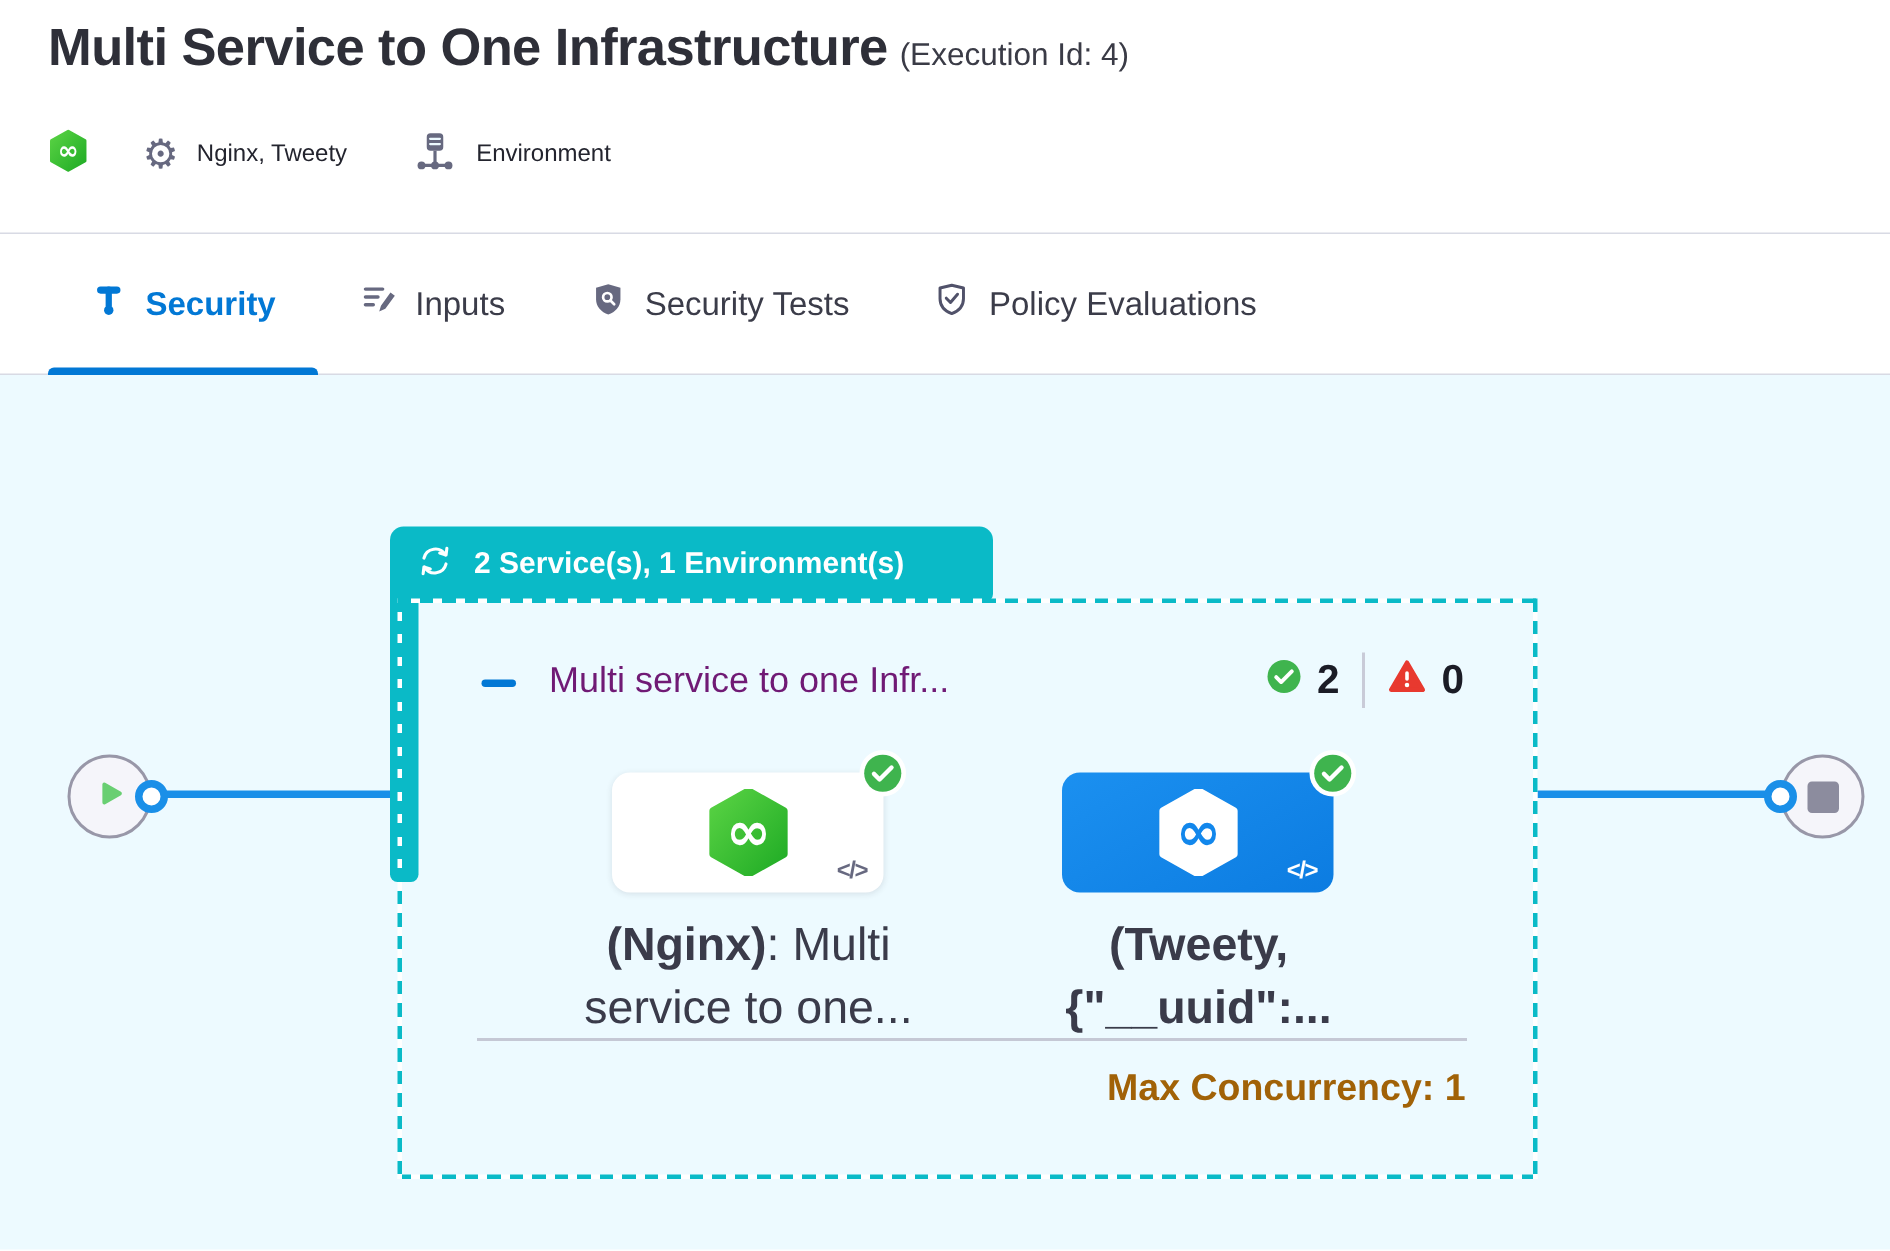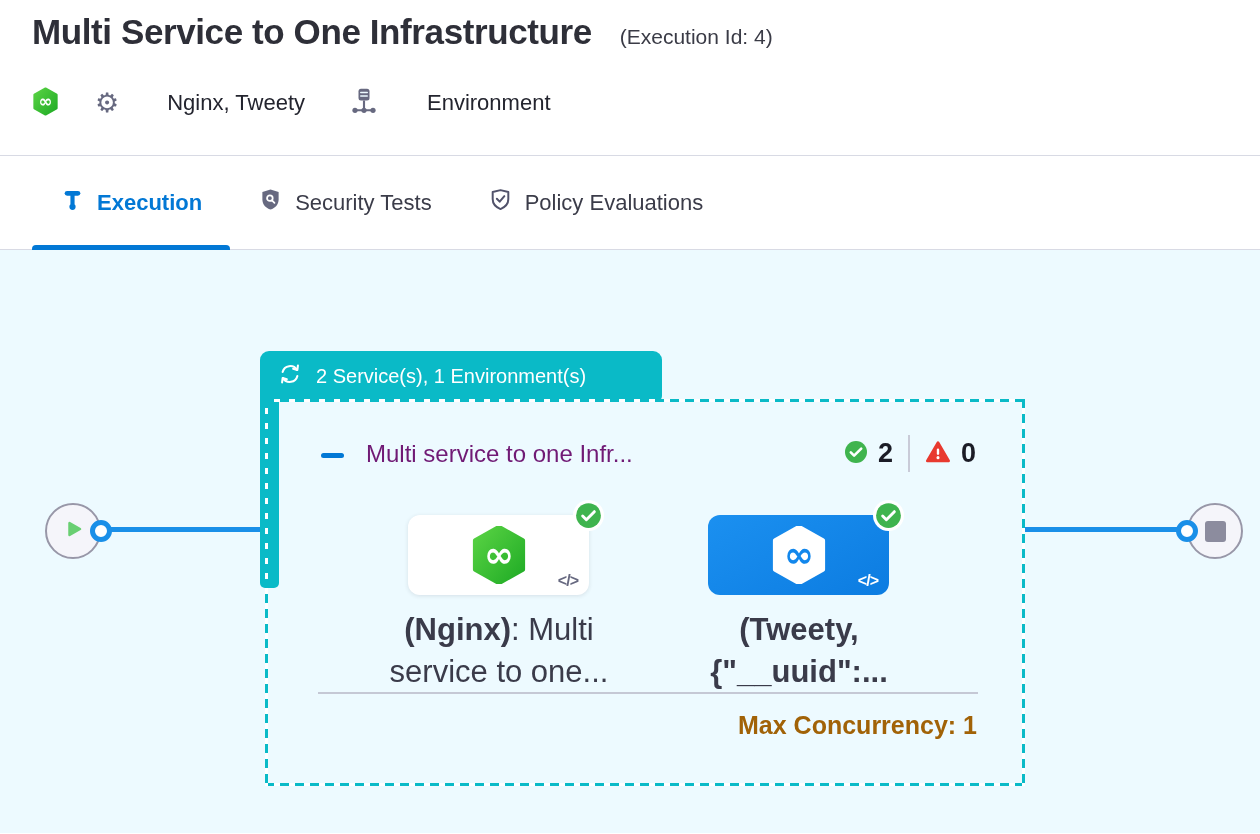--- a/index.html
+++ b/index.html
@@ -2,25 +2,25 @@
 <html><head>
 <meta charset="utf-8">
 <style>
   html,body{margin:0;padding:0;}
   body{
     width:1260px;height:834px;overflow:hidden;background:#ffffff;
     font-family:"Liberation Sans",sans-serif;color:#2f3039;
   }
   
   .header{height:155px;box-sizing:border-box;padding:12px 0 0 32px;background:#fff;}
-  .title-row{display:flex;align-items:baseline;gap:28px;height:50px;}
+  .title-row{display:flex;align-items:baseline;gap:8px;height:50px;}
   .page-title{font-size:35px;font-weight:700;color:#2e2f38;letter-spacing:-0.4px;}
   .exec-id{font-size:21px;font-weight:400;color:#3a3b46;}
   .meta-row{display:flex;align-items:center;margin-top:24px;height:34px;}
-  .meta-row .txt{font-size:22px;color:#23242e;margin-left:36px;}
+  .meta-row .txt{font-size:16px;color:#23242e;}
   .hex-logo-sm{width:27px;height:29px;}
   .gear-glyph{font-size:27px;color:#676980;line-height:1;margin-left:36px;margin-right:12px;}
   .k8s-ic{margin-left:44px;margin-right:12px;}
   
   .tabbar{
     height:95px;box-sizing:border-box;display:flex;align-items:stretch;
     border-top:1px solid #d8dae4;border-bottom:1px solid #d8dae4;
     padding-left:32px;background:#fff;position:relative;
   }
   .tab{position:relative;display:flex;align-items:center;gap:12px;padding:0 28px;
@@ -44,21 +44,21 @@
   .node-end{left:1187px;}
   .stop-square{width:21px;height:21px;background:#8c8c9e;border-radius:3px;}
   .conn-dot{position:absolute;top:270px;width:22px;height:22px;border-radius:50%;
             background:#fff;border:5px solid #1a8fe8;box-sizing:border-box;z-index:6;}
   .dot-l{left:90px;}
   .dot-r{left:1176px;}
   
   .stage-badge{
     position:absolute;left:260px;top:101px;width:402px;height:51px;background:#0abac7;
     border-radius:9px 9px 6px 0;display:flex;align-items:center;gap:13px;
-    padding-left:17px;box-sizing:border-box;color:#fff;font-size:20px;font-weight:400;
+    padding-left:17px;box-sizing:border-box;color:#fff;font-size:20px;font-weight:700;
     z-index:3;cursor:pointer;white-space:nowrap;
   }
   .teal-col{position:absolute;left:260px;top:150px;width:19px;height:188px;
             background:#0abac7;border-radius:0 0 5px 5px;z-index:3;}
   
   .stage-box{position:absolute;left:265px;top:149px;width:760px;height:387px;z-index:4;}
   .edge{position:absolute;z-index:2;}
   .edge-h{left:0;right:0;height:3px;background:repeating-linear-gradient(90deg,#0abac7 0 9px,#ffffff 9px 15px);}
   .edge-v{top:0;bottom:0;width:3px;background:repeating-linear-gradient(180deg,#0abac7 0 9px,#ffffff 9px 15px);}
   .edge-top{top:0;} .edge-bottom{bottom:0;} .edge-left{left:0;} .edge-right{right:0;}
@@ -127,22 +127,36 @@
 
 <div class="tabbar">
   <div class="tab active">
     <span>
       <svg width="25" height="25" viewBox="0 0 24 24" fill="#0278d5">
         <rect x="4.5" y="3.8" width="15" height="4.6" rx="2.3"></rect>
         <rect x="10" y="3.8" width="4" height="14" rx="2"></rect>
         <circle cx="12" cy="19" r="3"></circle>
       </svg>
     </span>
-    <span class="tab-label">Execution</span>
+    <span class="tab-label">Security</span>
     <span class="underline"></span>
+  </div>
+  <div class="tab">
+    <span>
+      <svg width="25" height="25" viewBox="0 0 24 24">
+        <g stroke="#676980" stroke-width="2.2" stroke-linecap="round" fill="none">
+          <path d="M3.5 5.5 h11"></path>
+            <path d="M3.5 10.5 h8"></path>
+            <path d="M3.5 15.5 h5"></path>
+        </g>
+        <path d="M12.3 19.8 l1.1-3.7 6.1-8.4 2.8 2 -6.1 8.4 -3.9 1.7z" fill="#676980"></path>
+      </svg>
+    </span>
+    <span class="tab-label">Inputs</span>
+
   </div>
   <div class="tab">
     <span>
       <svg width="25" height="25" viewBox="0 0 24 24">
         <path d="M12 2.4 L19.8 4.7 V12 c0 4.9 -3.3 8.2 -7.8 9.7 C7.5 20.2 4.2 16.9 4.2 12 V4.7z" fill="#676980"></path>
         <circle cx="11.4" cy="10.7" r="2.7" fill="none" stroke="#ffffff" stroke-width="1.7"></circle>
         <path d="M13.4 12.8 l2.4 2.4" stroke="#ffffff" stroke-width="1.7" stroke-linecap="round"></path>
       </svg>
     </span>
     <span class="tab-label">Security Tests</span>

